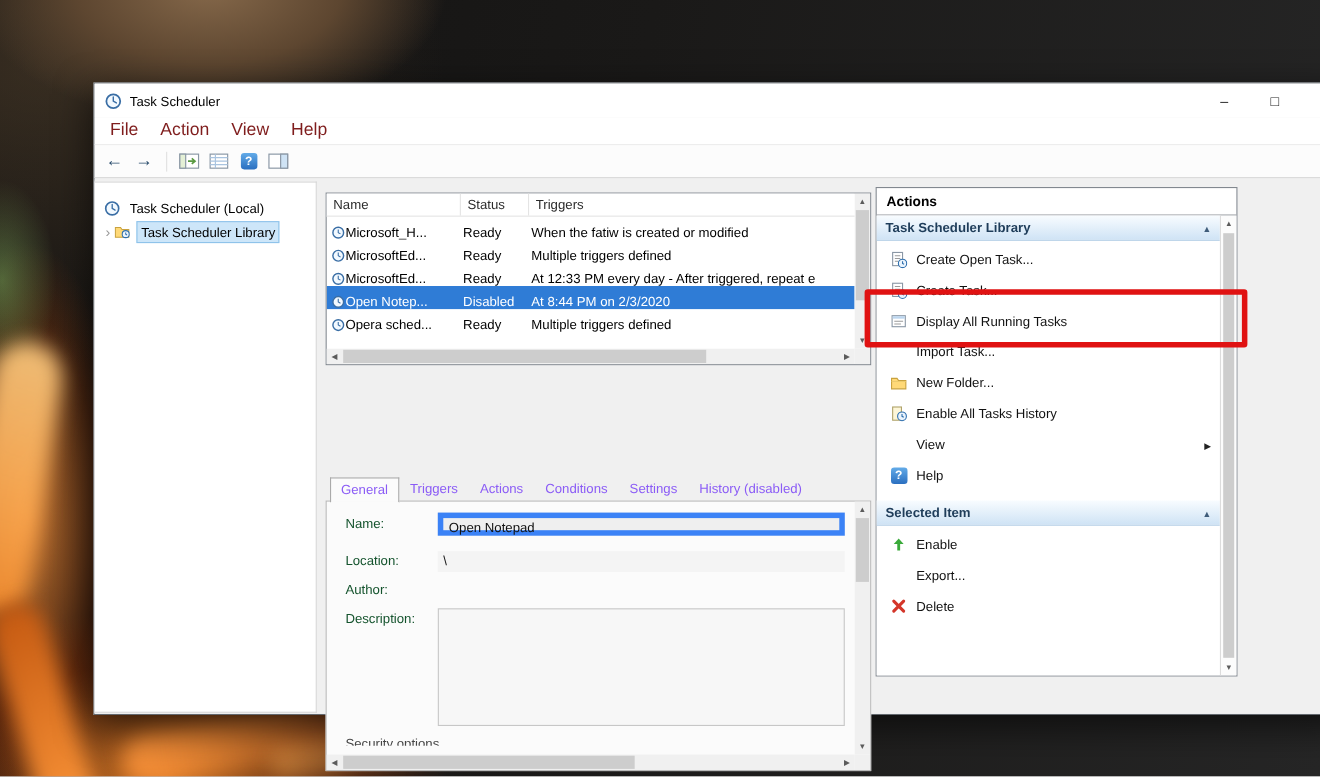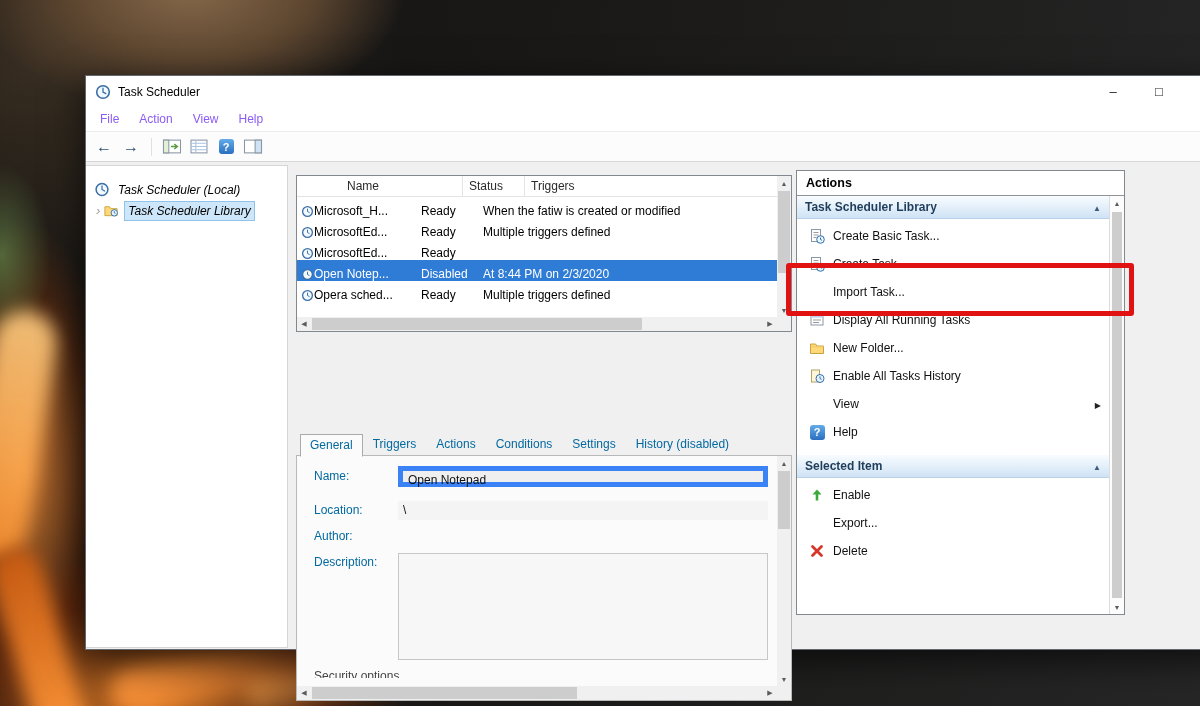--- a/index.html
+++ b/index.html
@@ -34,47 +34,47 @@
   }
   .titlebar { height:31px; background:#fff; display:flex; align-items:center; padding-left:9px; }
   .app-icon { width:16px; height:16px; display:inline-flex; }
   .title-text { margin-left:7px; font-size:12px; color:#000; flex:1; }
   .win-controls { display:flex; height:100%; }
   .wc { width:46px; height:100%; display:flex; align-items:center; justify-content:center;
         font-size:13px; color:#222; cursor:default; }
   .wc.close { font-size:16px; }
 
   .menubar { height:25px; background:#fff; display:flex; align-items:center; border-bottom:1px solid #ececec; padding-left:4px; }
-  .menu-item { padding:4px 10px; font-size:12px; color:#8b5cf6; }
+  .menu-item { padding:4px 10px; font-size:16px; color:#7f1d1d; }
 
   .toolbar { height:30px; background:#fcfcfc; border-bottom:1px solid #d7d7d7; display:flex; align-items:center; padding-left:8px; gap:7px; }
   .nav-arrow { font-size:16px; font-weight:bold; color:#2c4e6e; width:20px; text-align:center; }
   .tb-sep { width:1px; height:18px; background:#e0e0e0; margin:0 3px; }
   .tb-ico { width:20px; height:17px; display:inline-flex; align-items:center; justify-content:center; }
   .ico-help { width:15px; height:15px; border-radius:3px; color:#fff; font-weight:bold; font-size:11px;
               background:linear-gradient(#63abe8,#2a6fc0); display:flex; align-items:center; justify-content:center; }
 
   .content { position:absolute; left:0; top:87px; right:0; bottom:0; background:#f0f0f0; }
 
   
   .tree-pane { position:absolute; left:0; top:2px; bottom:1px; width:202px; background:#fff;
-               border:1px solid #d6d6d6; border-left:none; padding-top:13px;font-style:italic; }
+               border:1px solid #d6d6d6; border-left:none; padding-top:13px; }
   .tree-row { display:flex; align-items:center; height:21px; white-space:nowrap; }
   .tree-row.root { padding-left:8px; }
   .tree-row.lib  { padding-left:10px; }
   .gchev::before { content:"›"; color:#9a9a9a; font-size:13px; margin-right:3px; }
   .tree-ico { width:16px; height:15px; display:inline-flex; margin-right:5px; }
   .tree-label { font-size:12px; padding:2px 3px; }
   .tree-label.selected { background:#cde6f9; border:1px solid #8fc3ea; }
 
   
   .list-pane { position:absolute; left:210px; top:12px; width:496px; height:157px;
                background:#fff; border:1px solid #82888f; }
   .lhead { position:absolute; left:0; top:0; right:14px; height:21px; display:flex; align-items:center;
-           background:#fff; border-bottom:1px solid #e4e4e4; color:#2b2b2b;padding-left:44px; }
+           background:#fff; border-bottom:1px solid #e4e4e4; color:#2b2b2b; }
   .hc { height:100%; display:flex; align-items:center; border-right:1px solid #e4e4e4; padding-left:6px; white-space:nowrap; overflow:hidden; }
   .hc.name { width:122px; }
   .hc.status { width:62px; }
   .hc.trig { flex:1; border-right:none; }
   .list-body { position:absolute; left:0; top:21px; right:14px; bottom:14px; overflow:hidden; }
   .lrow { display:flex; align-items:flex-end; height:21px; white-space:nowrap; }
   .lrow .cico { width:17px; padding-left:4px; display:inline-flex; flex:none; }
   .lrow .cname { width:101px; overflow:hidden; flex:none; }
   .lrow .cstatus { width:62px; padding-left:6px; overflow:hidden; flex:none; }
   .lrow .ctrig { flex:1; padding-left:6px; overflow:hidden; }
@@ -85,24 +85,24 @@
   .sb-v { top:0; right:0; bottom:14px; width:14px; }
   .sb-h { left:0; right:14px; bottom:0; height:14px; }
   .sb-corner { position:absolute; right:0; bottom:0; width:14px; height:14px; background:#f0f0f0; }
   .sar { position:absolute; color:#5b5b5b; font-size:7px; width:14px; height:14px; display:flex; align-items:center; justify-content:center; }
   .gu::before { content:"▲"; } .gd::before { content:"▼"; } .gl::before { content:"◀"; } .gr::before { content:"▶"; }
   .sth { position:absolute; background:#cdcdcd; }
 
   
   .details-pane { position:absolute; left:210px; top:270px; width:496px; height:268px; }
   .tabstrip { position:absolute; left:0; top:0; right:0; height:23px; display:flex; align-items:flex-end; padding-left:4px; }
-  .tab { padding:3px 9px 4px; font-size:12px; color:#0369a1; border:1px solid transparent; }
+  .tab { padding:3px 9px 4px; font-size:12px; color:#8b5cf6; border:1px solid transparent; }
   .tab.active { background:#fbfbfb; border:1px solid #aaa; border-bottom:1px solid #fbfbfb; margin-bottom:-1px; z-index:2; }
   .details-body { position:absolute; left:0; top:22px; right:0; bottom:0; background:#fbfbfb; border:1px solid #b9b9b9; }
-  .f-label { position:absolute; left:17px; font-size:12px; color:#0369a1; }
+  .f-label { position:absolute; left:17px; font-size:12px; color:#14532d; }
   .f-box { position:absolute; left:101px; width:370px; font-size:12px; color:#111; }
   .nbox { background:#efefef; border:5px solid #3b82f6; height:21px; line-height:19px; padding-left:5px; }
   .pbox { background:#f4f4f4; height:19px; line-height:19px; padding-left:5px; }
   .dbox { background:#f7f7f7; border:1px solid #c7c7c7; height:107px; }
   .clipped-sec { position:absolute; left:17px; top:213px; height:9px; overflow:hidden; color:#444; font-size:12px; }
 
   
   .actions-pane { position:absolute; left:710px; top:7px; width:329px; height:445px;
                   background:#fff; border:1px solid #82888f; }
   .actions-title { height:25px; display:flex; align-items:center; padding-left:9px;
@@ -245,20 +245,21 @@
           </div>
           <div class="lrow">
             <span class="cico">
                 <svg viewBox="0 0 16 16">
                   <circle cx="8" cy="8" r="6" fill="#f2f9ff" stroke="#3a6ea5" stroke-width="1.6"></circle>
                   <path d="M8 4.5 V8 L10.5 9.4" stroke="#3a6ea5" stroke-width="1.2" fill="none"></path>
                 </svg>
               </span>
             <span class="cname">MicrosoftEd...</span>
             <span class="cstatus">Ready</span>
+            <span class="ctrig">At 12:33 PM every day - After triggered, repeat e</span>
           </div>
           <div class="lrow selected">
             <span class="cico">
                 <svg viewBox="0 0 16 16">
                   <circle cx="8" cy="8" r="6" fill="#f2f9ff" stroke="#3a6ea5" stroke-width="1.6"></circle>
                   <path d="M8 4.5 V8 L10.5 9.4" stroke="#3a6ea5" stroke-width="1.2" fill="none"></path>
                 </svg>
               </span>
             <span class="cname">Open Notep...</span>
             <span class="cstatus">Disabled</span>
@@ -338,46 +339,46 @@
           <div class="act-list">
             <div class="act-item">
               <span class="act-ico">
                   <svg viewBox="0 0 16 16">
                     <rect x="2.5" y="1.5" width="9" height="12" fill="#fff" stroke="#8a97a5"></rect>
                     <path d="M4.5 4.5h5M4.5 7h5M4.5 9.5h3" stroke="#9b9b9b"></path>
                     <circle cx="11.5" cy="11.5" r="3.8" fill="#eaf4fd" stroke="#2f6fae"></circle>
                     <path d="M11.5 9.6v1.9l1.4.8" stroke="#2f6fae" fill="none"></path>
                   </svg>
                 </span>
-              <span class="act-label">Create Basic Task...</span>
+              <span class="act-label">Create Open Task...</span>
             </div>
             <div class="act-item">
               <span class="act-ico">
                   <svg viewBox="0 0 16 16">
                     <rect x="2.5" y="1.5" width="9" height="12" fill="#fff" stroke="#8a97a5"></rect>
                     <path d="M4.5 4.5h5M4.5 7h5M4.5 9.5h3" stroke="#9b9b9b"></path>
                     <circle cx="11.5" cy="11.5" r="3.8" fill="#eaf4fd" stroke="#2f6fae"></circle>
                     <path d="M11.5 9.6v1.9l1.4.8" stroke="#2f6fae" fill="none"></path>
                   </svg>
                 </span>
               <span class="act-label">Create Task...</span>
             </div>
             <div class="act-item">
-              <span class="act-ico"></span>
-              <span class="act-label">Import Task...</span>
-            </div>
-            <div class="act-item">
               <span class="act-ico">
                   <svg viewBox="0 0 16 16">
                     <rect x="2" y="3" width="12" height="10" fill="#fff" stroke="#8a97a5"></rect>
                     <rect x="2.5" y="3.5" width="11" height="2.2" fill="#bcd6ef"></rect>
                     <path d="M4 8h8M4 10.5h6" stroke="#9b9b9b"></path>
                   </svg>
                 </span>
               <span class="act-label">Display All Running Tasks</span>
+            </div>
+            <div class="act-item">
+              <span class="act-ico"></span>
+              <span class="act-label">Import Task...</span>
             </div>
             <div class="act-item">
               <span class="act-ico">
                   <svg viewBox="0 0 16 16">
                     <path d="M1.5 4 h5 l1.4 2 h6.6 v7.5 h-13 z" fill="#ffd977" stroke="#c9a23e"></path>
                     <path d="M1.5 6.8h13" stroke="#eccb6d"></path>
                   </svg>
                 </span>
               <span class="act-label">New Folder...</span>
             </div>

